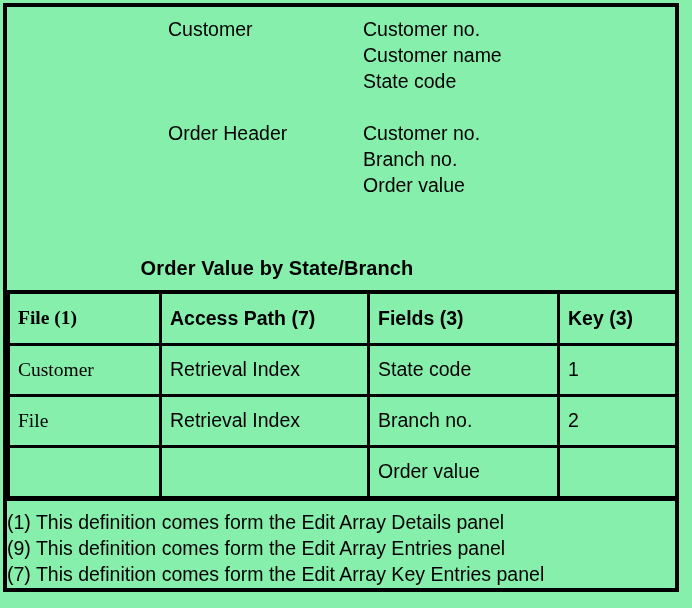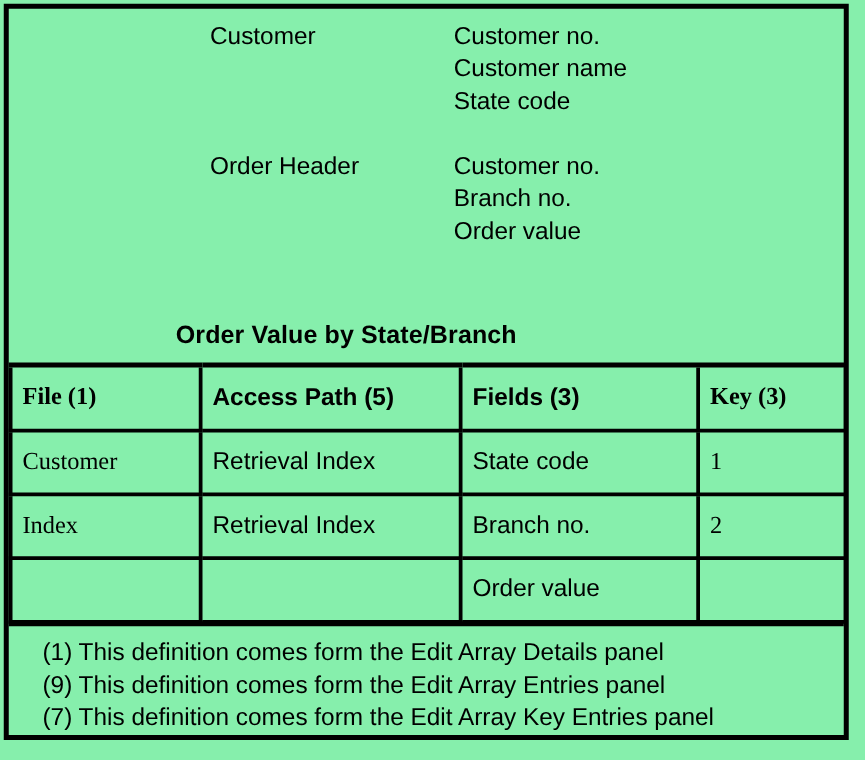--- a/index.html
+++ b/index.html
@@ -105,32 +105,32 @@
     font-weight: bold;
     height: 52px;
     border-top-width: 4px;
   }
   .grid-table tbody td {
     height: 51px;
   }
   .col-file    { width: 152px; font-family: Liberation Serif, serif; }
   .col-access  { width: 208px; }
   .col-fields  { width: 190px; }
-  .col-key     { width: 118px; font-family: Liberation Serif, serif; }
+  .col-key     { width: 118px; }
 
   
   .footnotes {
     position: absolute;
     left: 7px;
     top: 497px;
     width: 668px;
     height: 92px;
     border-top: 4px solid #000000;
     box-sizing: border-box;
-    padding: 8px 0 0 27px;
+    padding: 8px 0 0 0;
   }
   .footnote-line {
     display: block;
     font-size: 19.5px;
     line-height: 26px;
     white-space: nowrap;
   }
 </style>
 </head>
 <body>
@@ -162,34 +162,34 @@
   </div>
 
   <div class="title-band">
     <span class="title-text">Order Value by State/Branch</span>
   </div>
 
   <table class="grid-table">
     <thead>
       <tr>
         <th class="col-file">File (1)</th>
-        <th class="col-access">Access Path (5)</th>
+        <th class="col-access">Access Path (7)</th>
         <th class="col-fields">Fields (3)</th>
         <th class="col-key">Key (3)</th>
       </tr>
     </thead>
     <tbody>
       <tr>
         <td class="col-file">Customer</td>
         <td class="col-access">Retrieval Index</td>
         <td class="col-fields">State code</td>
         <td class="col-key">1</td>
       </tr>
       <tr>
-        <td class="col-file">Index</td>
+        <td class="col-file">File</td>
         <td class="col-access">Retrieval Index</td>
         <td class="col-fields">Branch no.</td>
         <td class="col-key">2</td>
       </tr>
       <tr>
         <td class="col-file"></td>
         <td class="col-access"></td>
         <td class="col-fields">Order value</td>
         <td class="col-key"></td>
       </tr>

